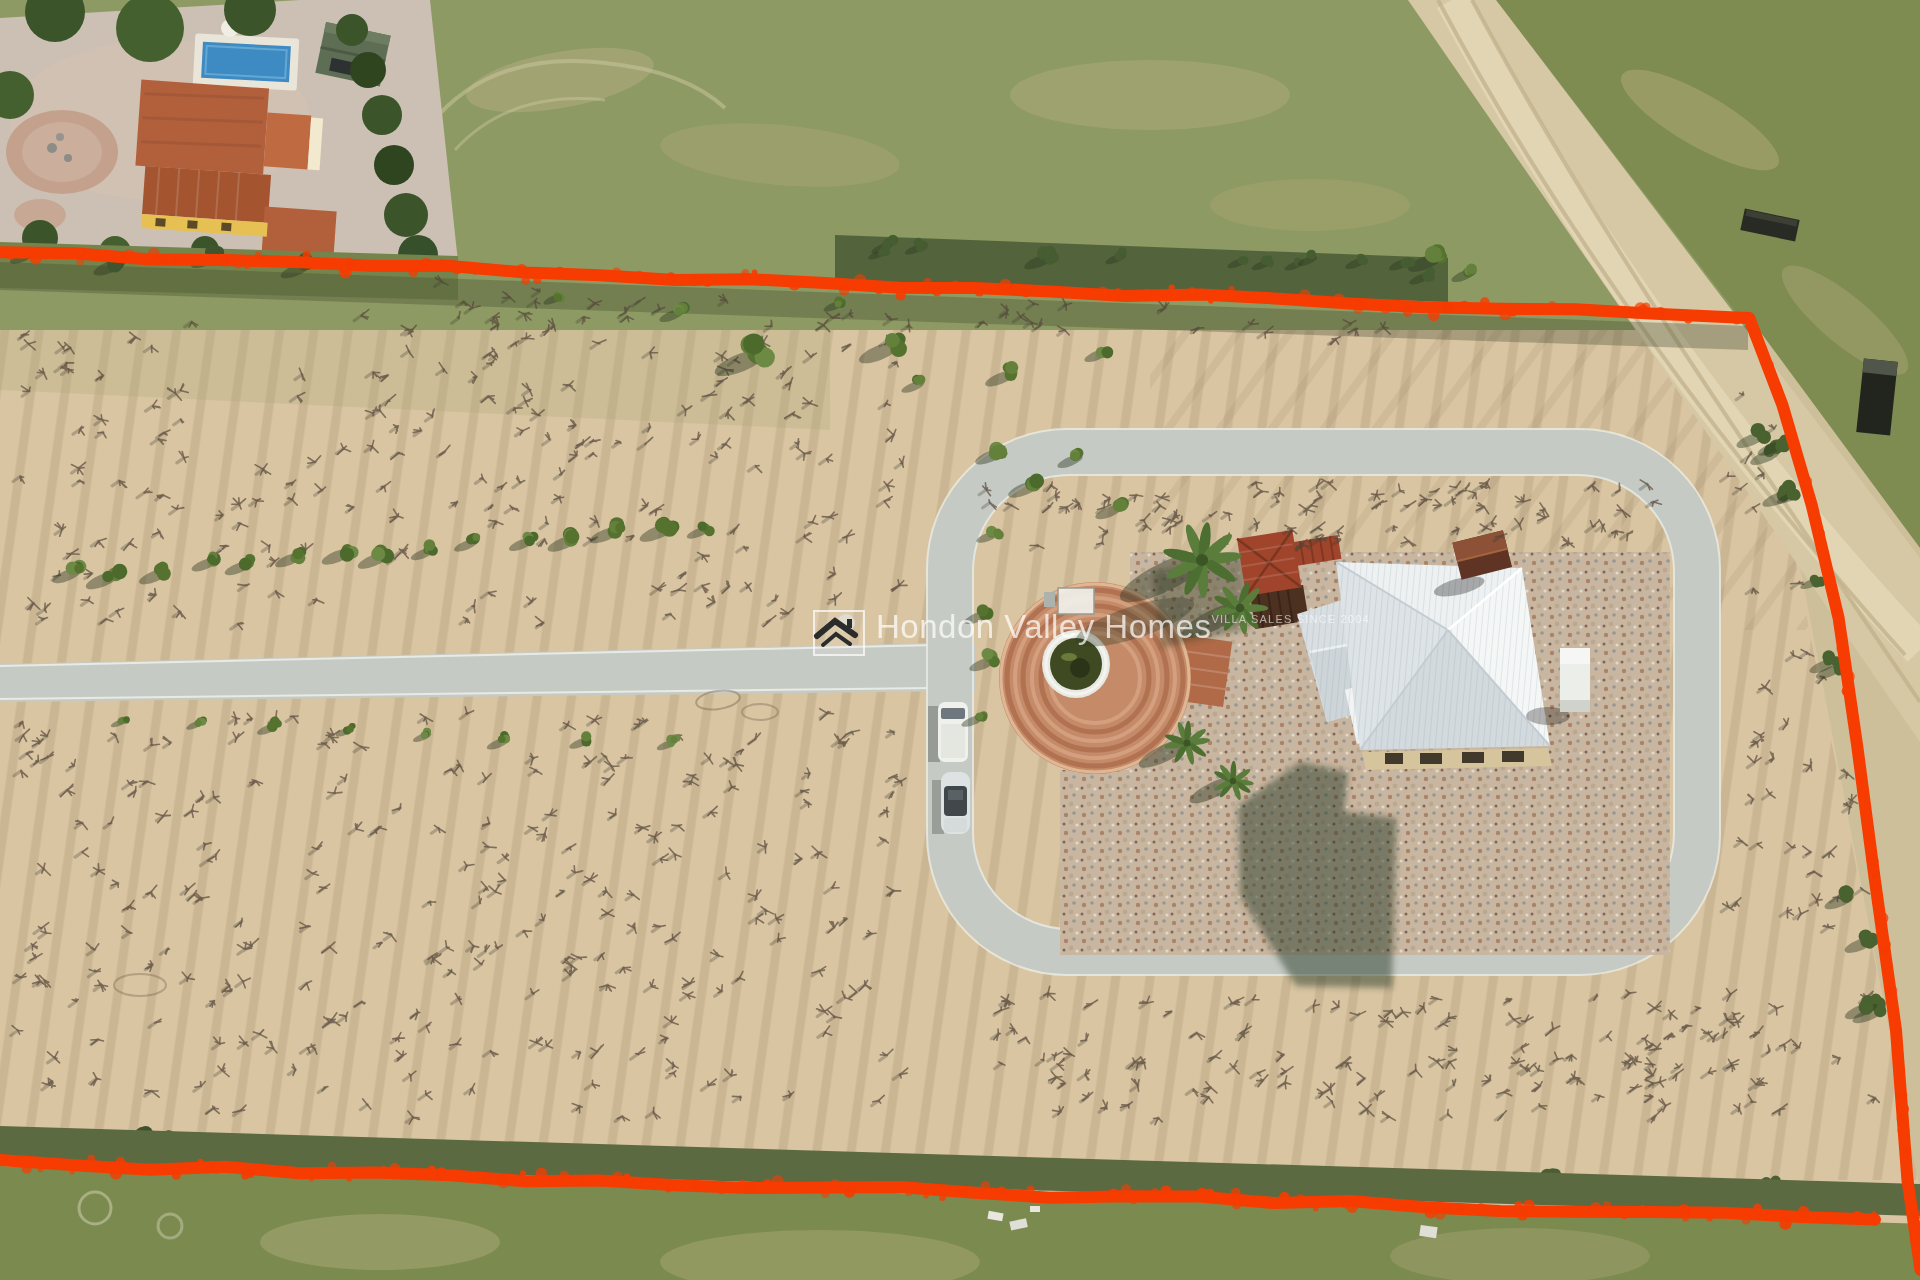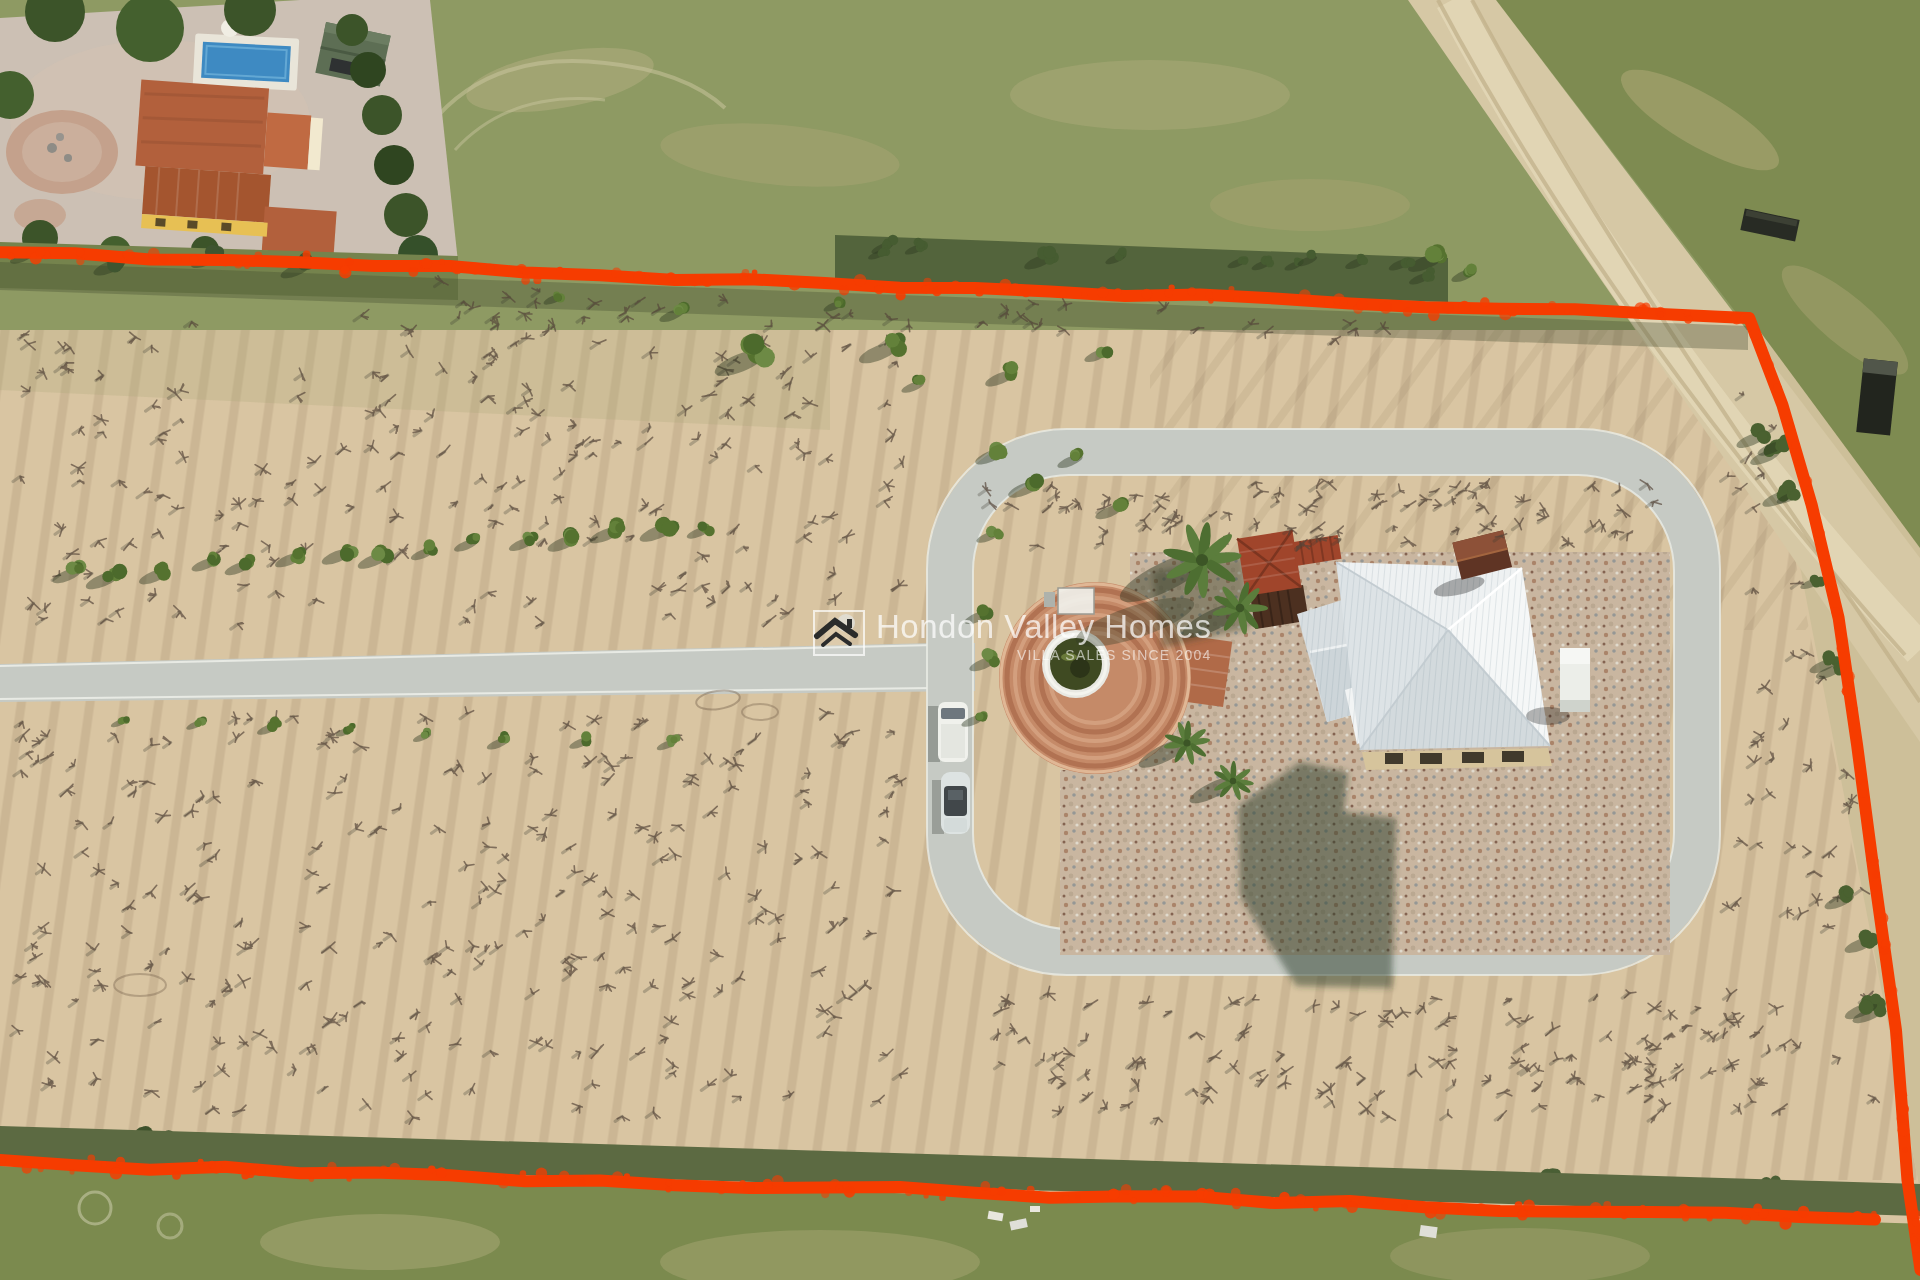--- a/index.html
+++ b/index.html
@@ -3,24 +3,24 @@
 <meta charset="utf-8">
 <style>
   html,body{margin:0;padding:0;background:#222;}
   #stage{position:relative;width:1920px;height:1280px;overflow:hidden;
          font-family:"Liberation Sans",sans-serif;}
   #stage svg{position:absolute;left:0;top:0;}
   .wm{position:absolute;left:813px;top:610px;display:flex;align-items:flex-start;
       gap:11px;opacity:.88;pointer-events:none;}
   .wm-logo{width:52px;height:46px;border:2px solid rgba(255,255,255,.8);
            background:rgba(255,255,255,.12);box-sizing:border-box;}
-  .wm-text{display:flex;flex-direction:column;text-align:right;}
+  .wm-text{display:flex;flex-direction:row;}
   .wm-title{font-size:33px;font-weight:300;line-height:34px;letter-spacing:.5px;
             color:rgba(255,255,255,.82);white-space:nowrap;}
-  .wm-tagline{margin-top:3px;font-size:14px;font-weight:400;letter-spacing:1.2px;
+  .wm-tagline{margin-top:3px;font-size:11px;font-weight:400;letter-spacing:1.2px;
               color:rgba(255,255,255,.68);white-space:nowrap;}
 </style>
 </head>
 <body>
 
 <div id="stage">
 <svg width="1920" height="1280" viewBox="0 0 1920 1280">
 <defs>
   <pattern id="rows" width="34" height="34" patternUnits="userSpaceOnUse" patternTransform="rotate(8)">
     <line x1="17" y1="0" x2="17" y2="34" stroke="rgba(121,95,66,.15)" stroke-width="9"></line>

